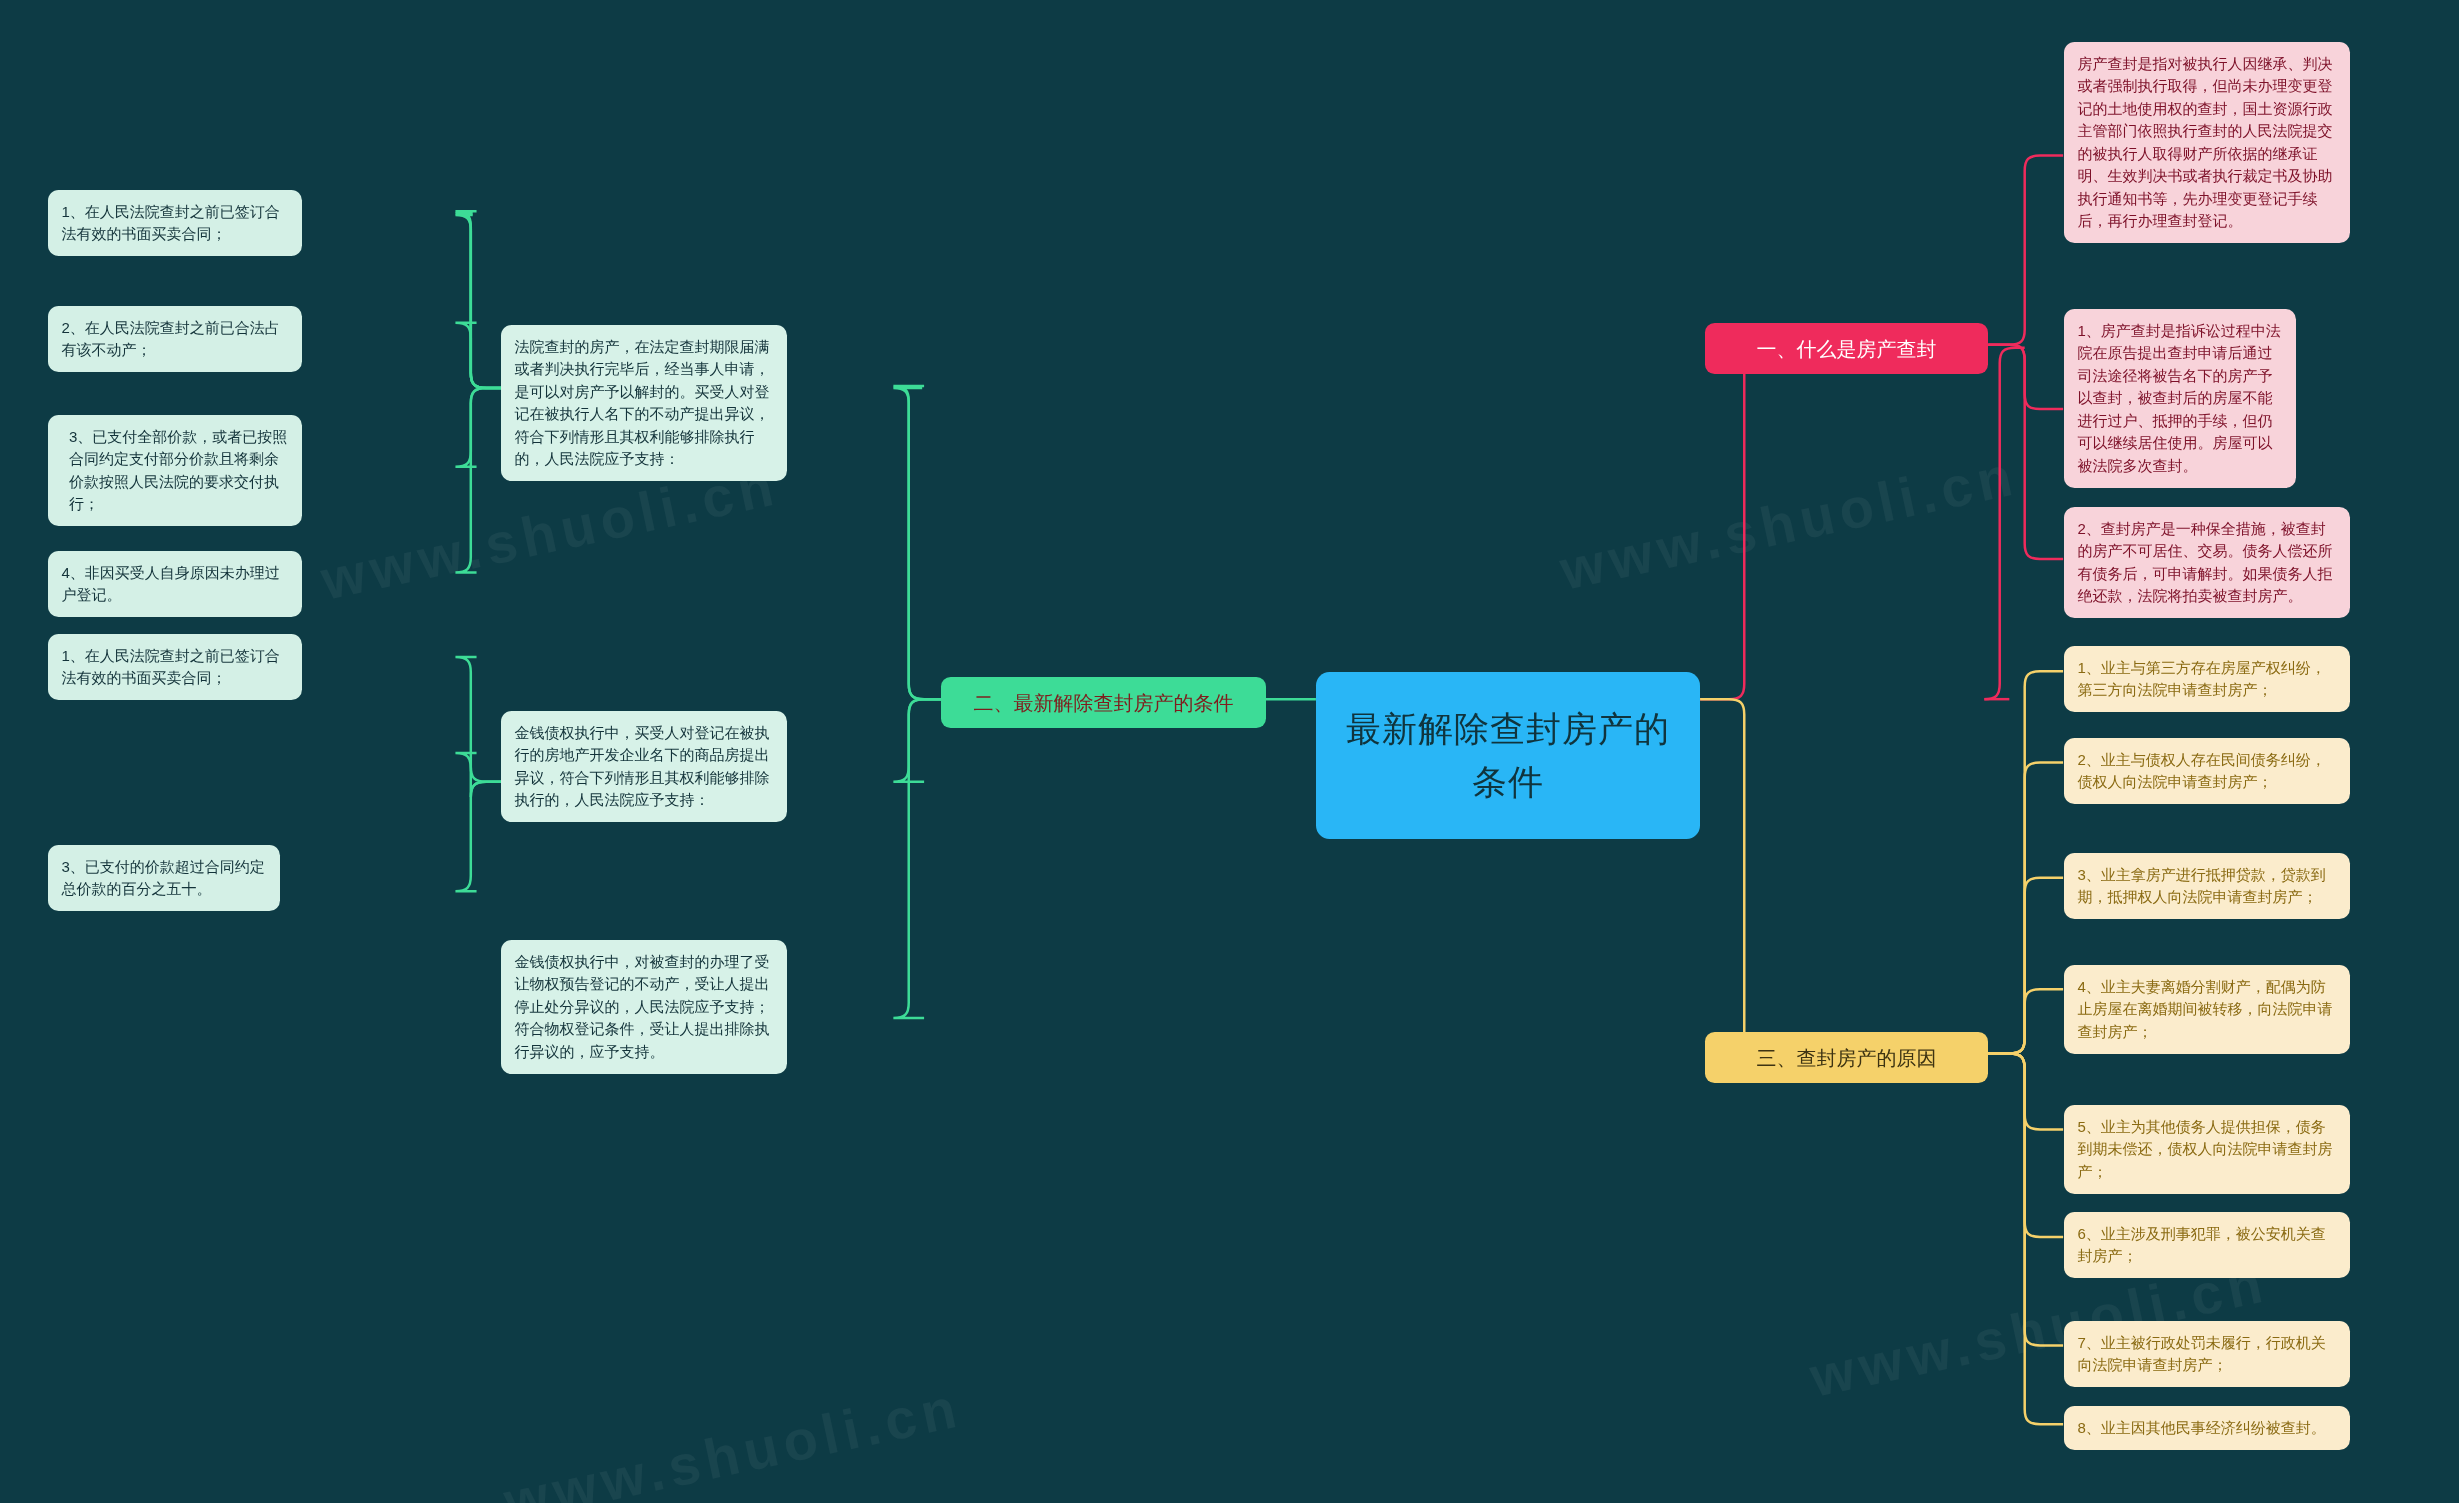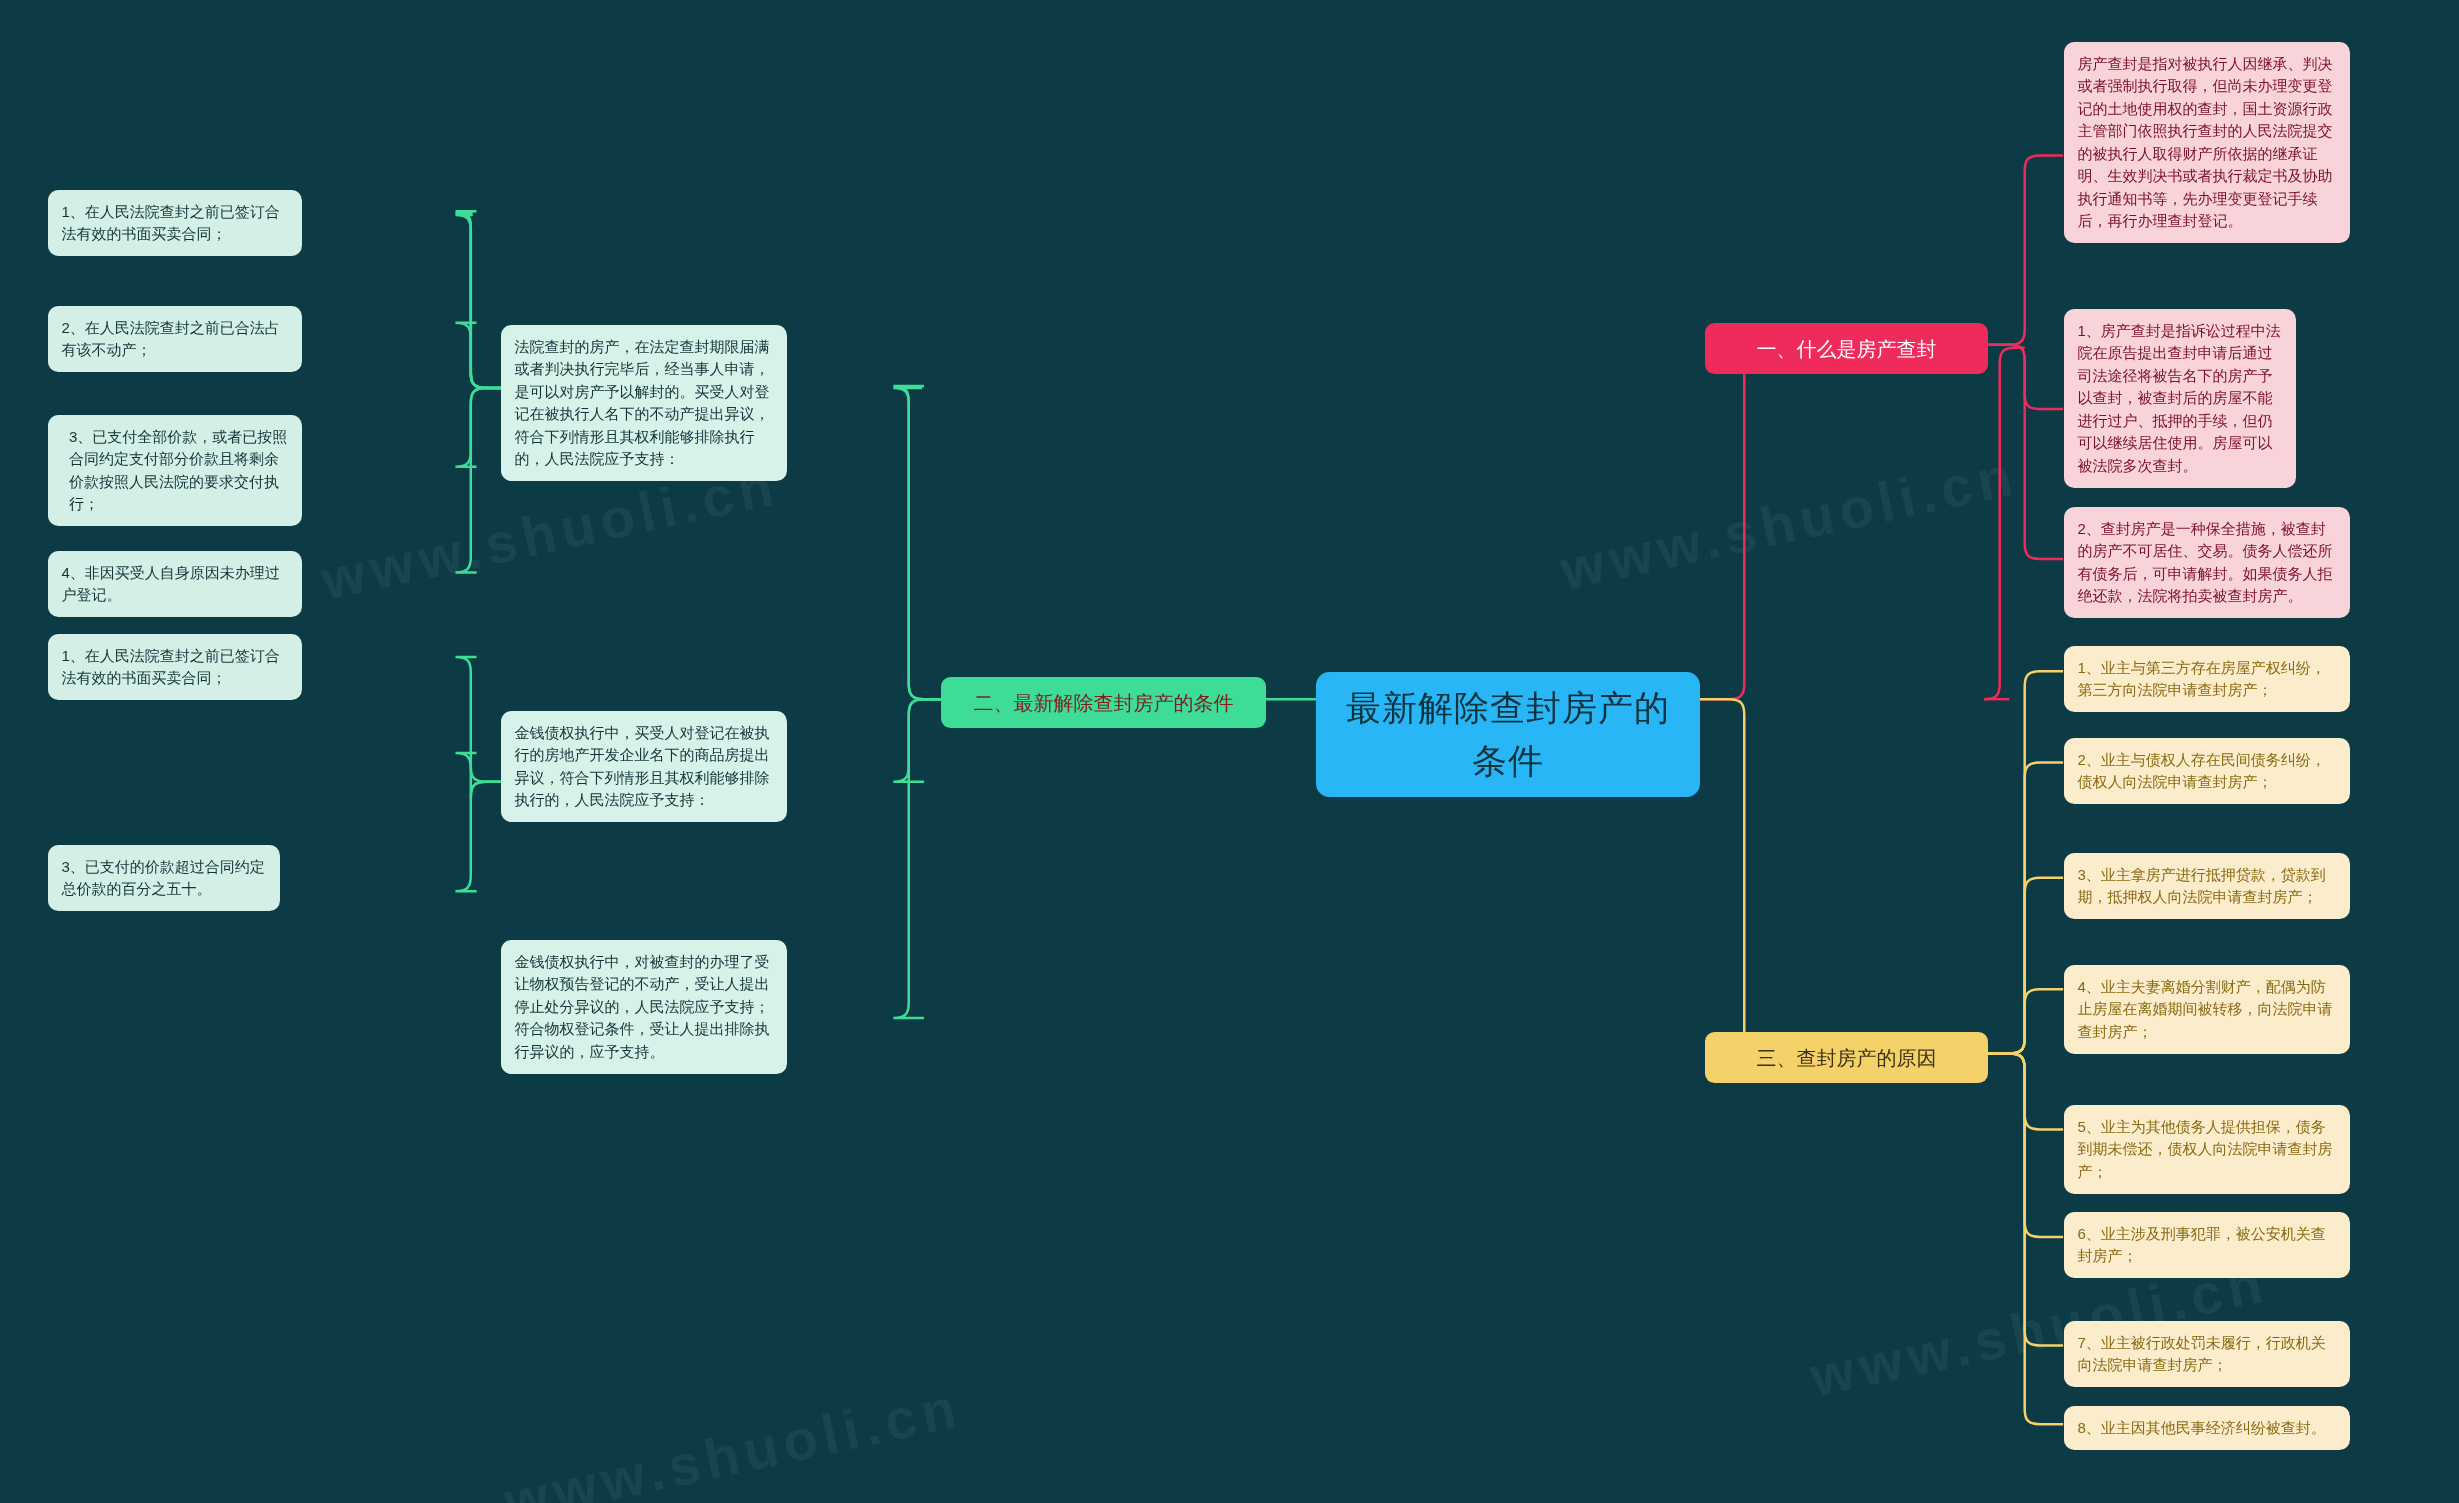--- a/index.html
+++ b/index.html
@@ -12,21 +12,21 @@
   #canvas{position:absolute;inset:0;}
   svg.links{position:absolute;left:0;top:0;width:2459px;height:1503px;pointer-events:none;}
 
   .node{position:absolute;box-sizing:border-box;border-radius:11.5px;
         line-height:1.5;white-space:pre-wrap;}
 
   
   .root{
     background:#29b6f6;color:#10343d;
     font-size:35px;font-weight:400;letter-spacing:1px;
-    padding:10px 25px;border-radius:13.4px;text-align:center;
+    padding:31px 25px;border-radius:13.4px;text-align:center;
   }
 
   
   .branch{font-size:20px;padding:10.6px 17.3px;border-radius:9.6px;text-align:center;font-weight:400;}
   .branch-pink{background:#ef2b5c;color:#ffffff;}
   .branch-green{background:#3ddc97;color:#7f1d1d;}
   .branch-yellow{background:#f5d16a;color:#3d3312;}
 
   
   .leaf{font-size:15px;padding:10.6px 13.4px;border-radius:10.6px;}

